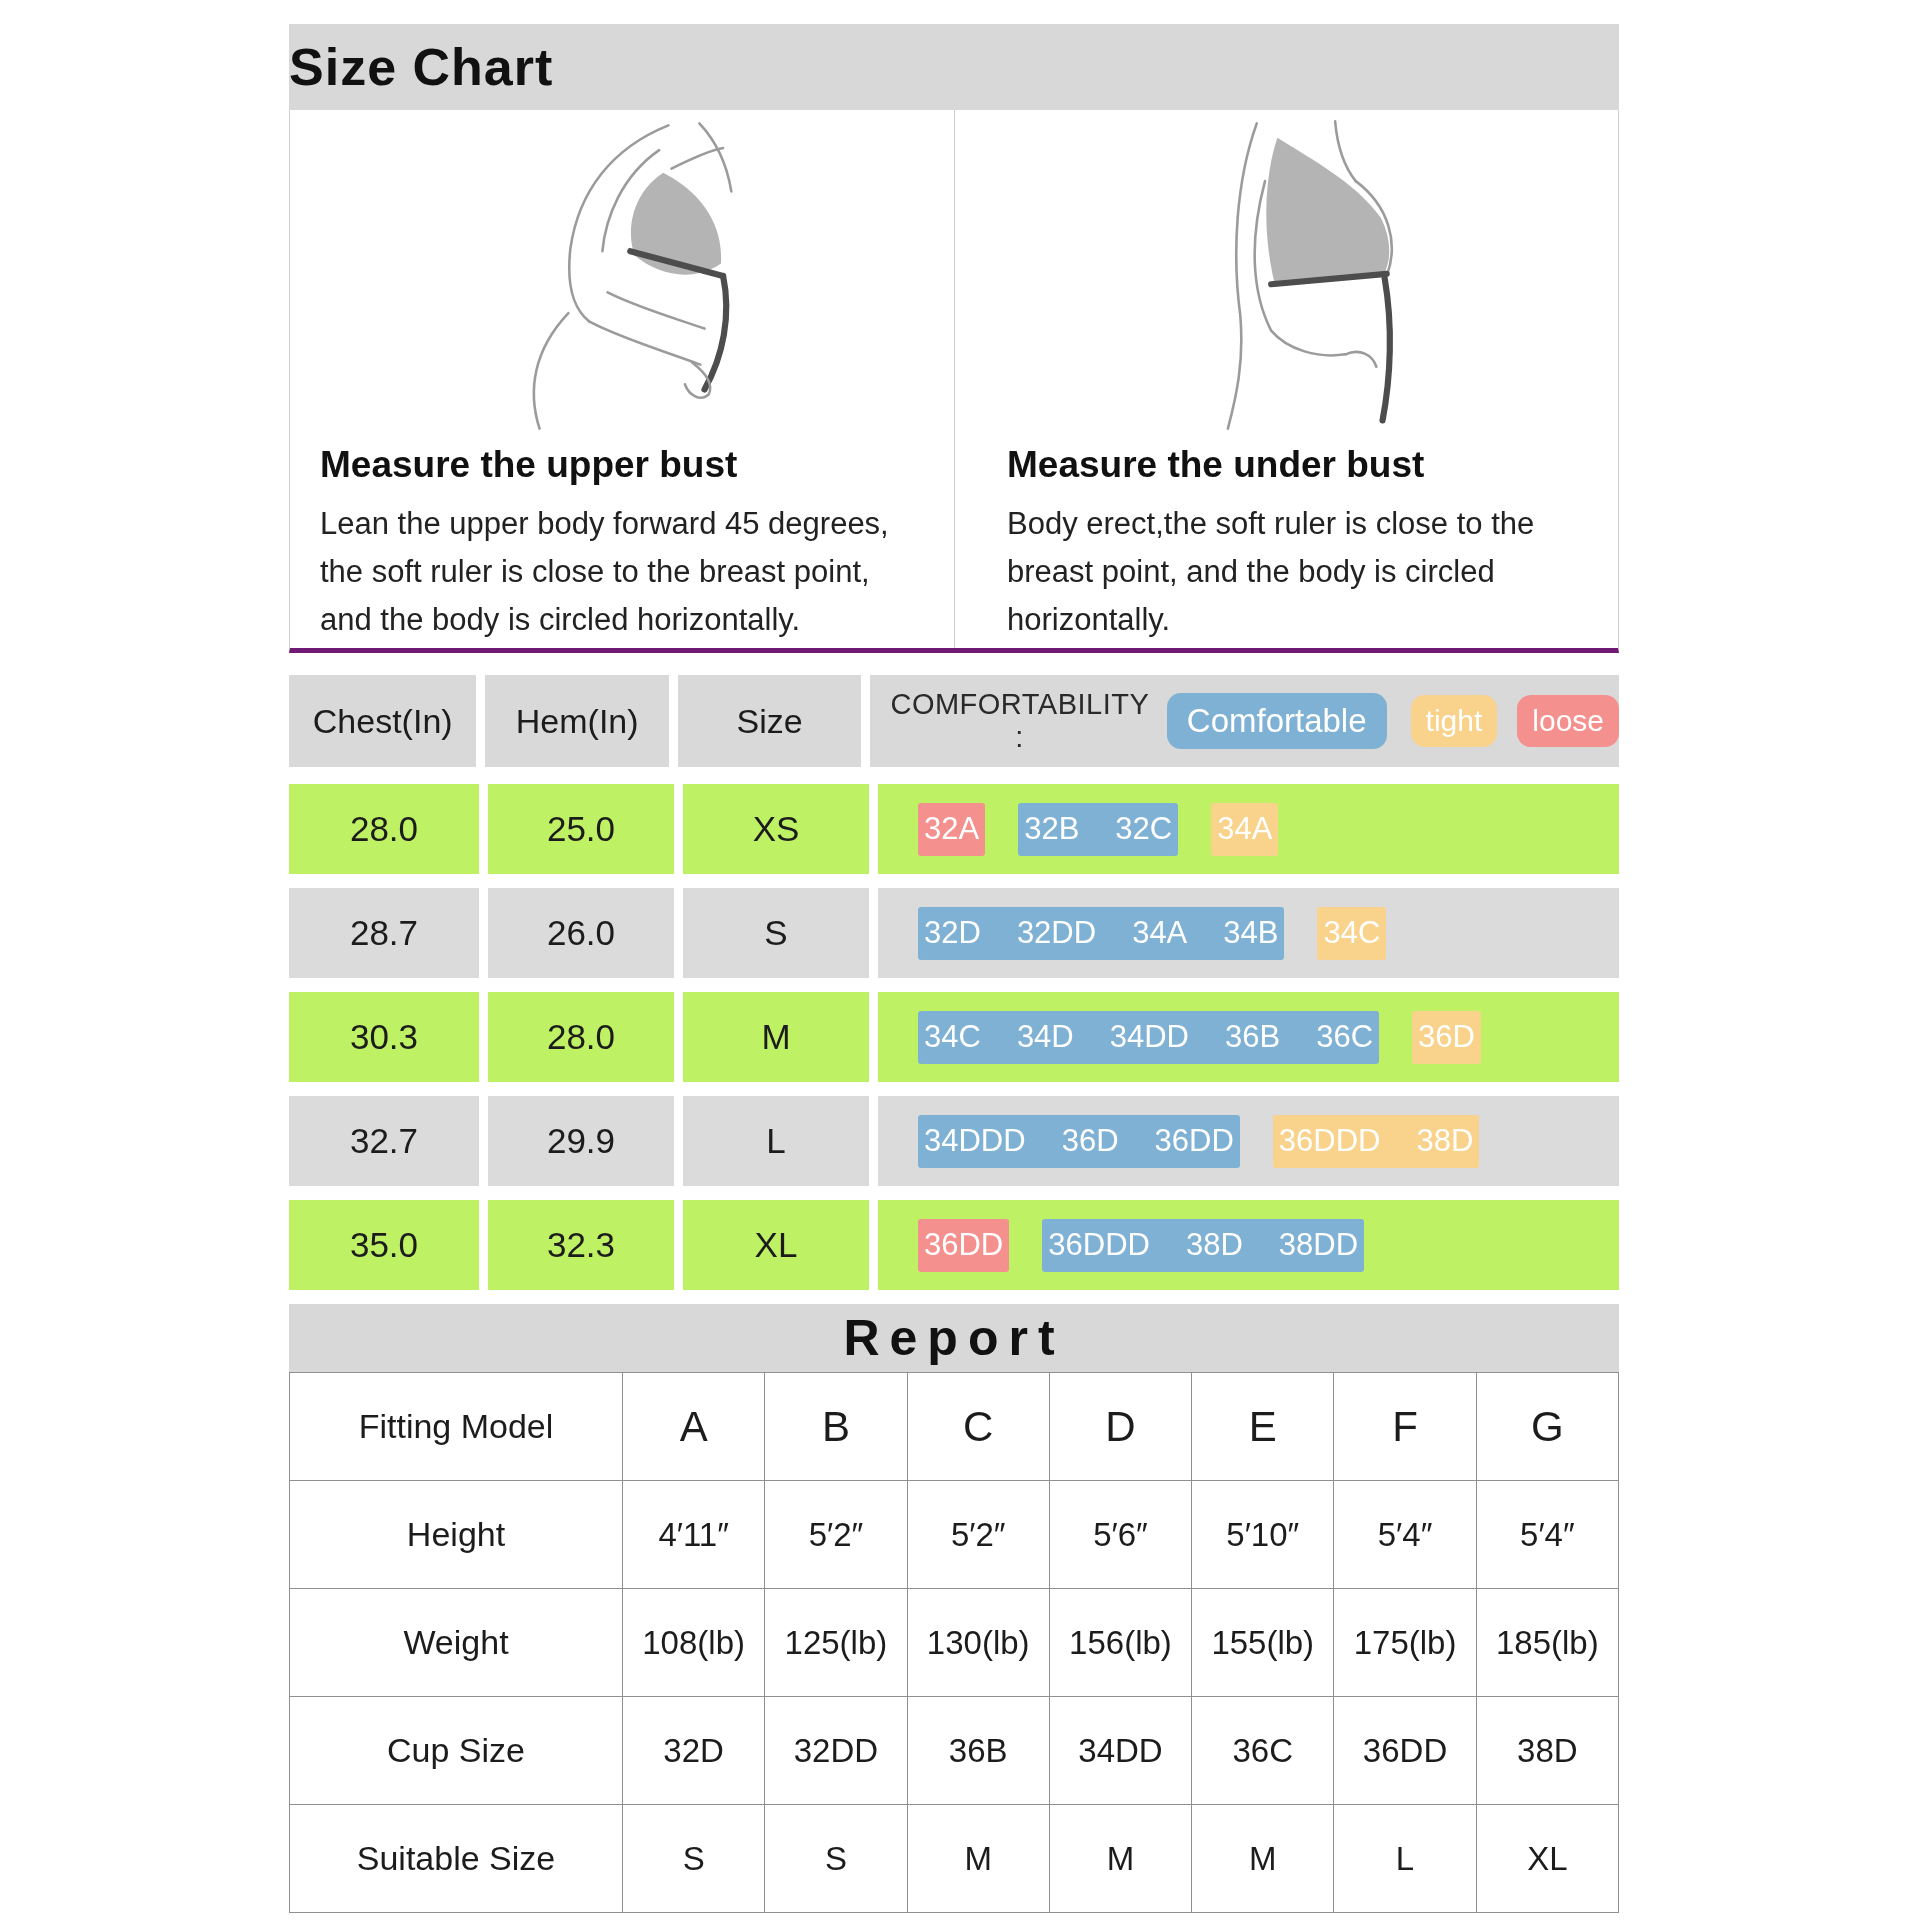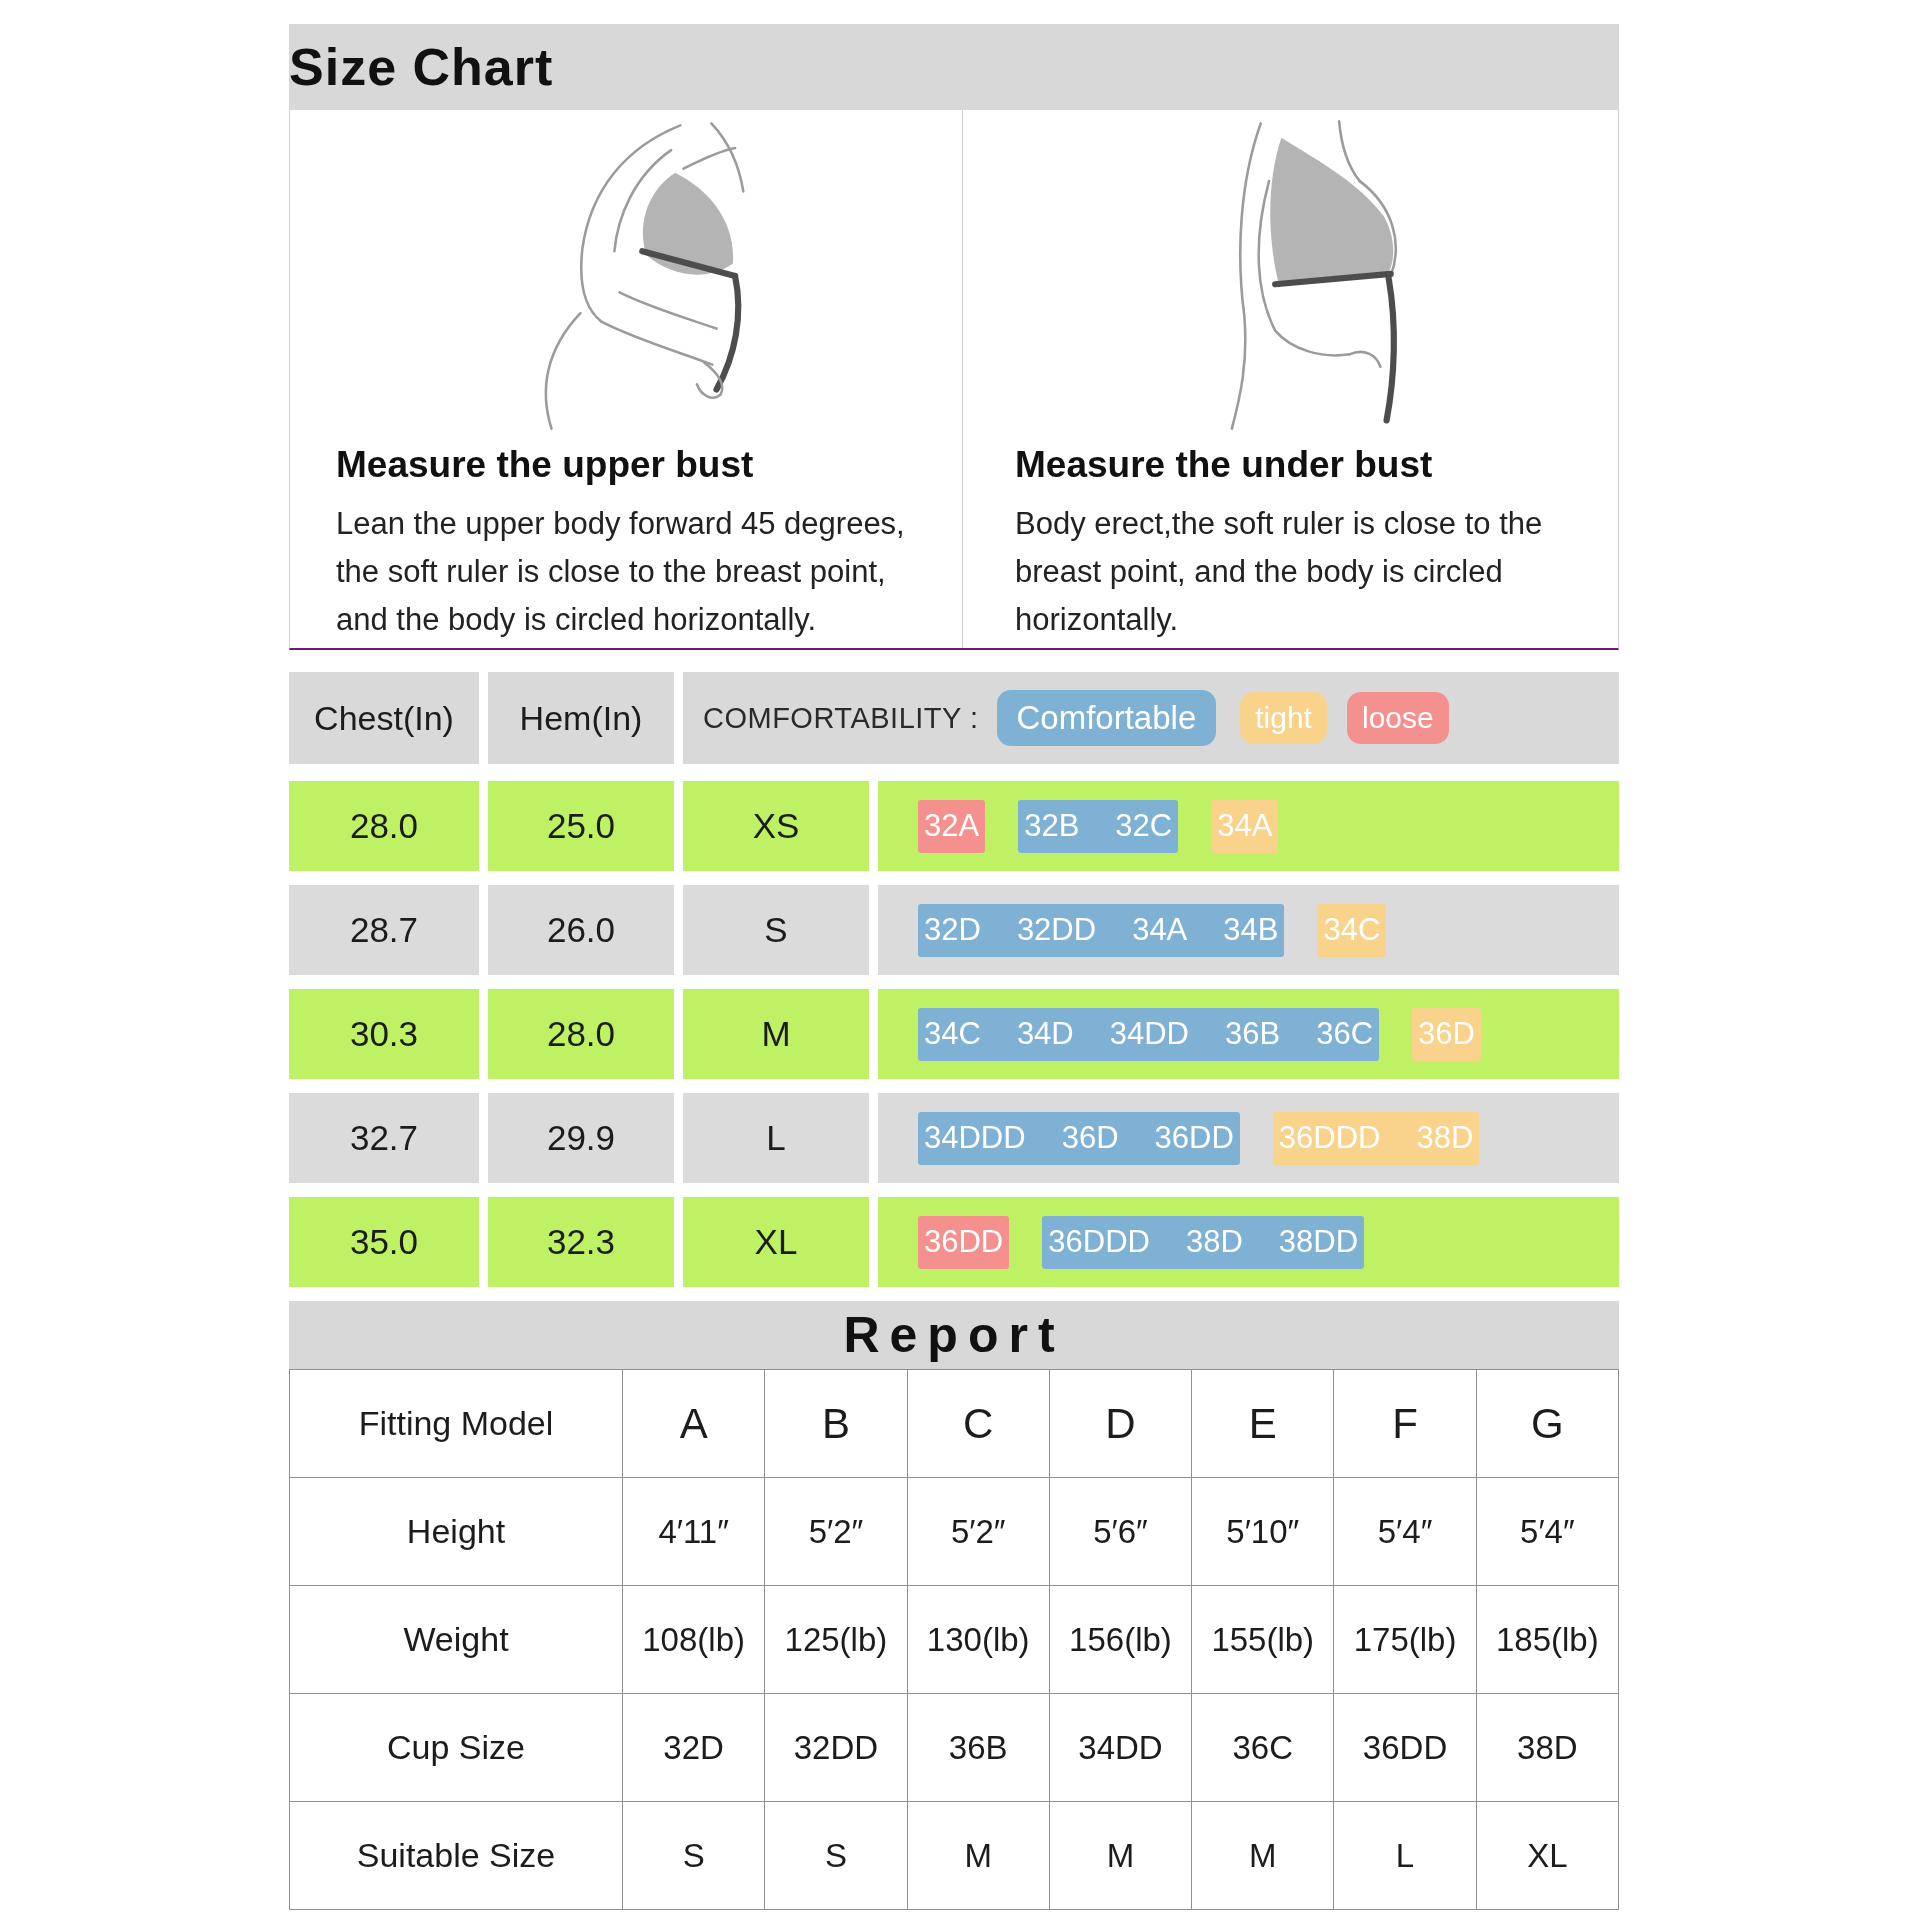--- a/index.html
+++ b/index.html
@@ -4,21 +4,21 @@
 <style>
   html,body{margin:0;padding:0;background:#ffffff;}
   body{width:1920px;height:1920px;position:relative;font-family:"Liberation Sans",sans-serif;color:#1c1c1c;-webkit-font-smoothing:antialiased;}
   .content{position:absolute;left:289px;top:24px;width:1330px;}
 
   
   .title-bar{height:86px;background:#d8d8d8;display:flex;align-items:center;justify-content:flex-start;}
   .title-bar h1{margin:0;font-size:52px;font-weight:bold;letter-spacing:1px;color:#111;}
 
   
-  .panels{display:flex;border-left:1px solid #cfcfcf;border-right:1px solid #cfcfcf;border-bottom:2px solid #701a75;height:538px;padding-left:16px;}
+  .panels{display:flex;border-left:1px solid #cfcfcf;border-right:1px solid #cfcfcf;border-bottom:5px solid #701a75;height:538px;}
   .panel{width:50%;box-sizing:border-box;padding:6px 30px 0 30px;}
   .panel + .panel{border-left:1px solid #cfcfcf;padding-left:52px;}
   .figure-box{height:322px;display:flex;align-items:center;justify-content:center;}
   .panel h2{margin:6px 0 0 0;font-size:37px;font-weight:bold;color:#111;}
   .panel p{margin:14px 0 0 0;font-size:31px;line-height:48px;color:#222;max-width:640px;}
 
   
   .size-table{margin-top:22px;}
   .size-row{display:flex;margin-bottom:14px;}
   .size-row .cell{height:90px;display:flex;align-items:center;justify-content:center;font-size:35px;}
@@ -100,20 +100,21 @@
       </div>
       <h2>Measure the under bust</h2>
       <p>Body erect,the soft ruler is close to the breast point, and the body is circled horizontally.</p>
     </div>
   </div>
 
   <div class="size-table">
     <div class="size-row header">
       <div class="cell c1">Chest(In)</div>
       <div class="cell c2">Hem(In)</div>
+      <div class="cell c3">Size</div>
       <div class="cell c4">
         <span class="legend-label">COMFORTABILITY :</span>
         <span class="legend-badge comfortable">Comfortable</span>
         <span class="legend-badge tight">tight</span>
         <span class="legend-badge loose">loose</span>
       </div>
     </div>
     <div id="size-rows">
         <div class="size-row light">
           <div class="cell c1">28.0</div>

